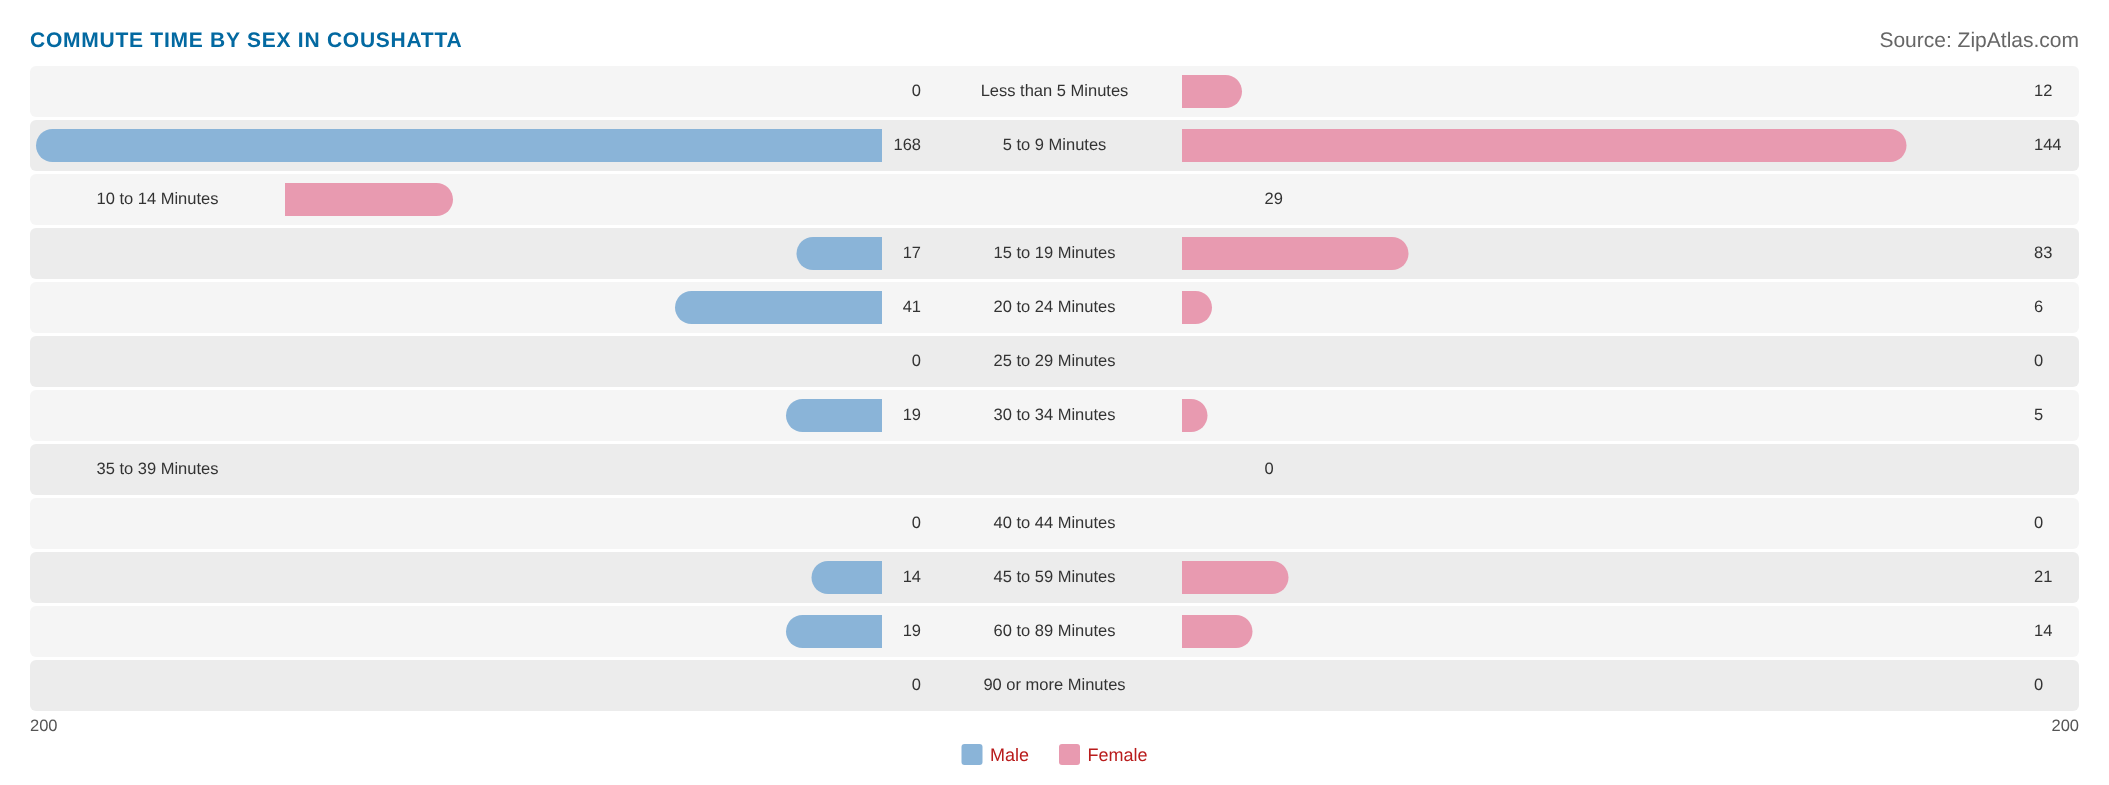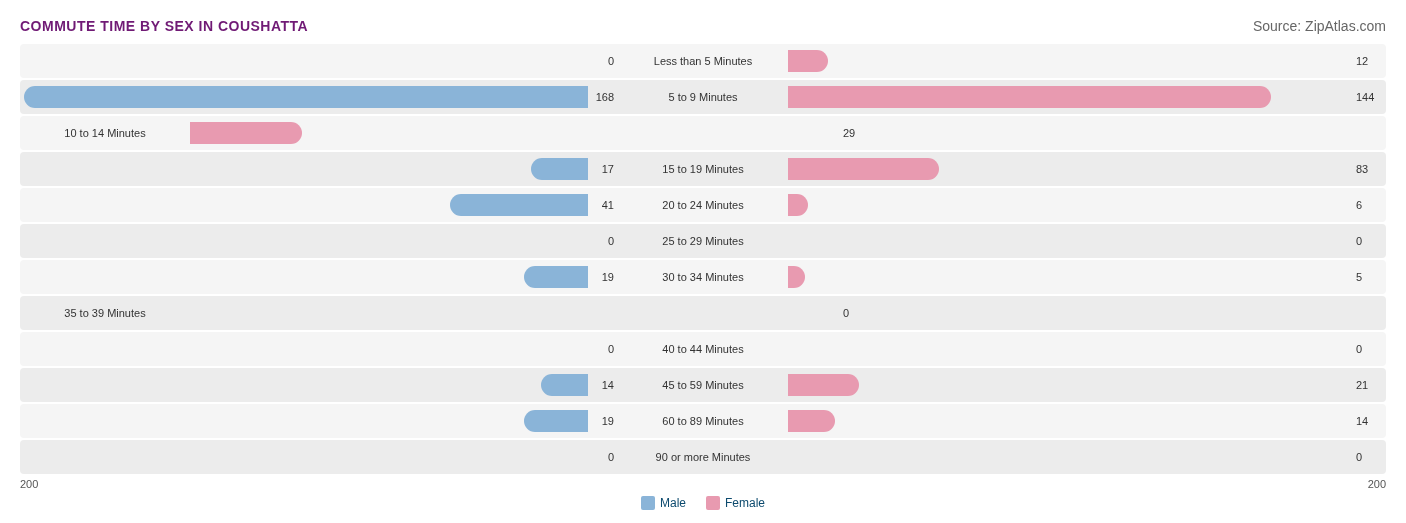--- a/index.html
+++ b/index.html
@@ -13,21 +13,21 @@
     .chart-container {
       width: 1406px;
       height: 523px;
       padding: 18px 20px 40px 20px;
       position: relative;
       background: #fff;
     }
     .chart-title {
       font-size: 14px;
       font-weight: bold;
-      color: #701a75;
+      color: #0369a1;
       text-transform: uppercase;
       letter-spacing: 0.5px;
       margin-bottom: 10px;
     }
     .source-text {
       position: absolute;
       top: 18px;
       right: 20px;
       font-size: 14px;
       color: #666;
@@ -132,21 +132,21 @@
       display: flex;
       justify-content: center;
       margin-top: 6px;
       gap: 20px;
     }
     .legend-item {
       display: flex;
       align-items: center;
       gap: 5px;
       font-size: 12px;
-      color: #0c4a6e;
+      color: #b91c1c;
     }
     .legend-swatch {
       width: 14px;
       height: 14px;
       border-radius: 2px;
     }
   </style>
 </head>
 <body>
 

